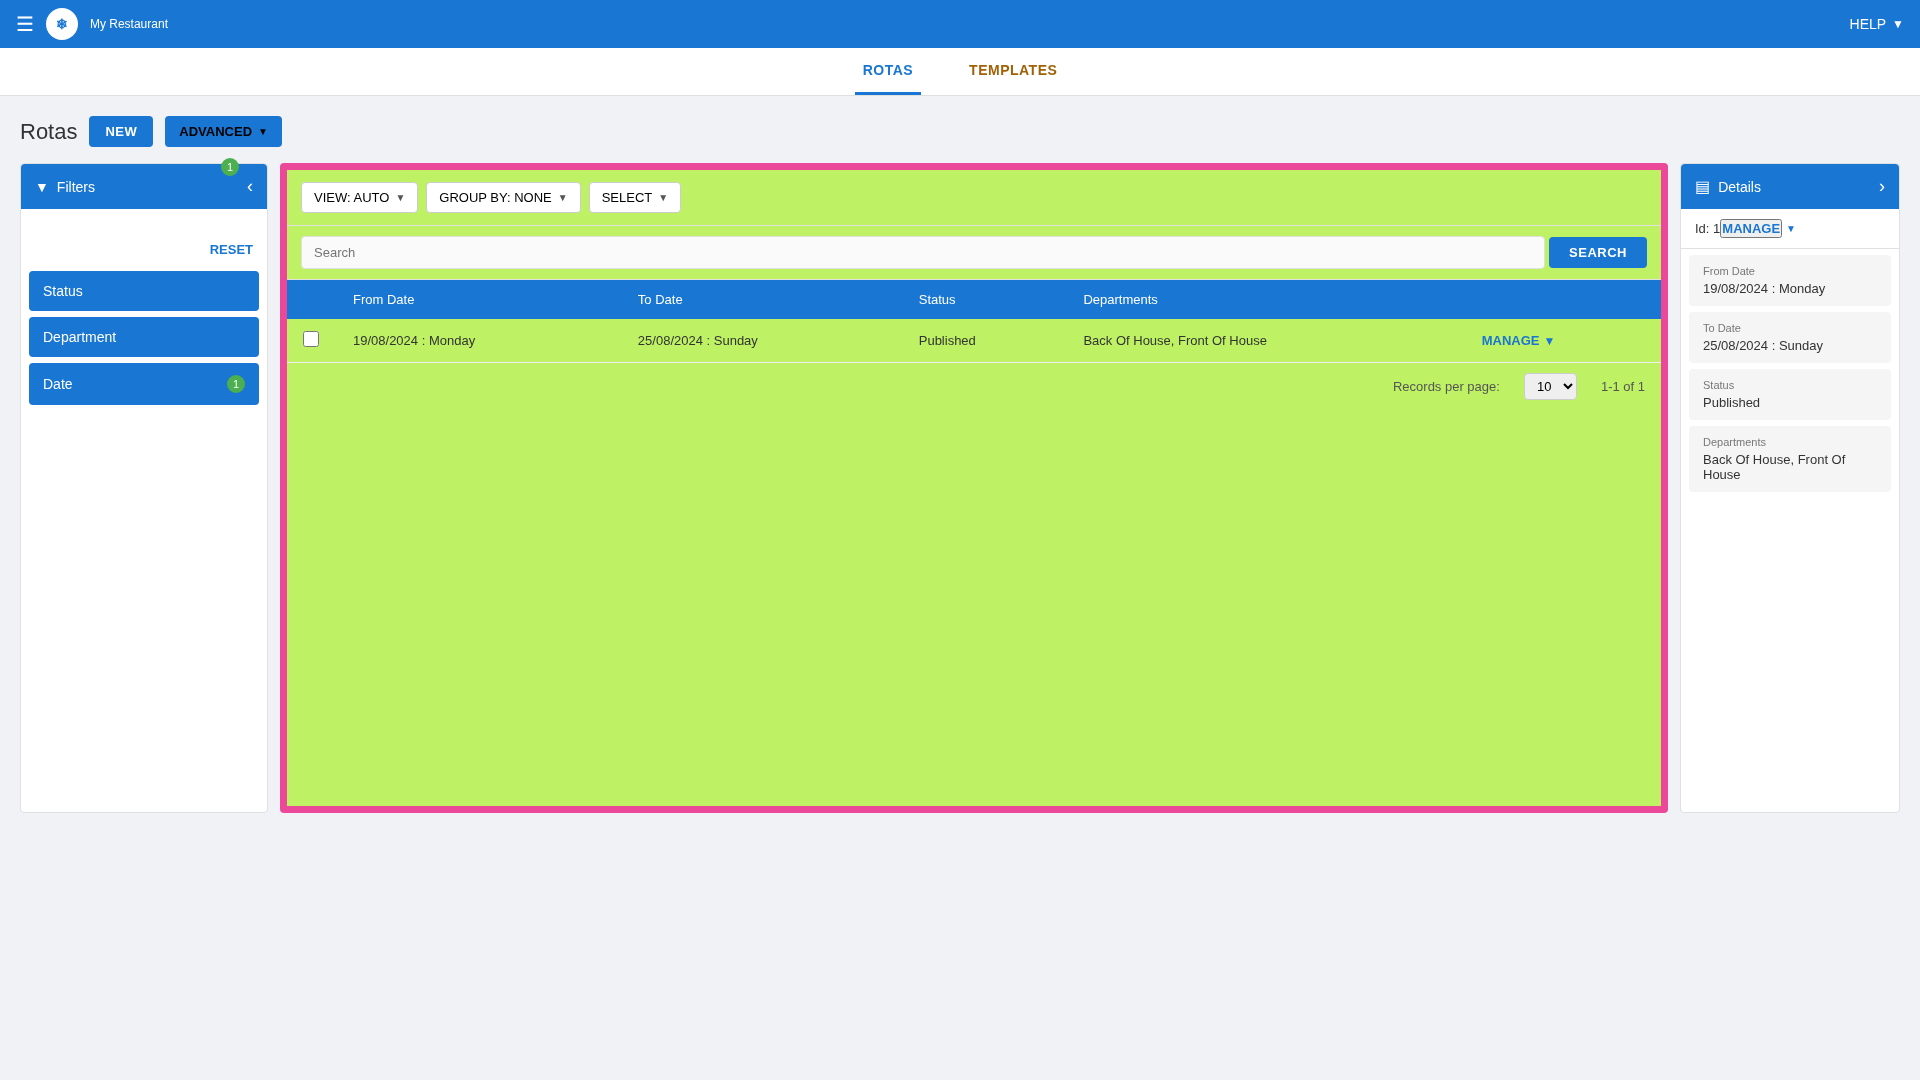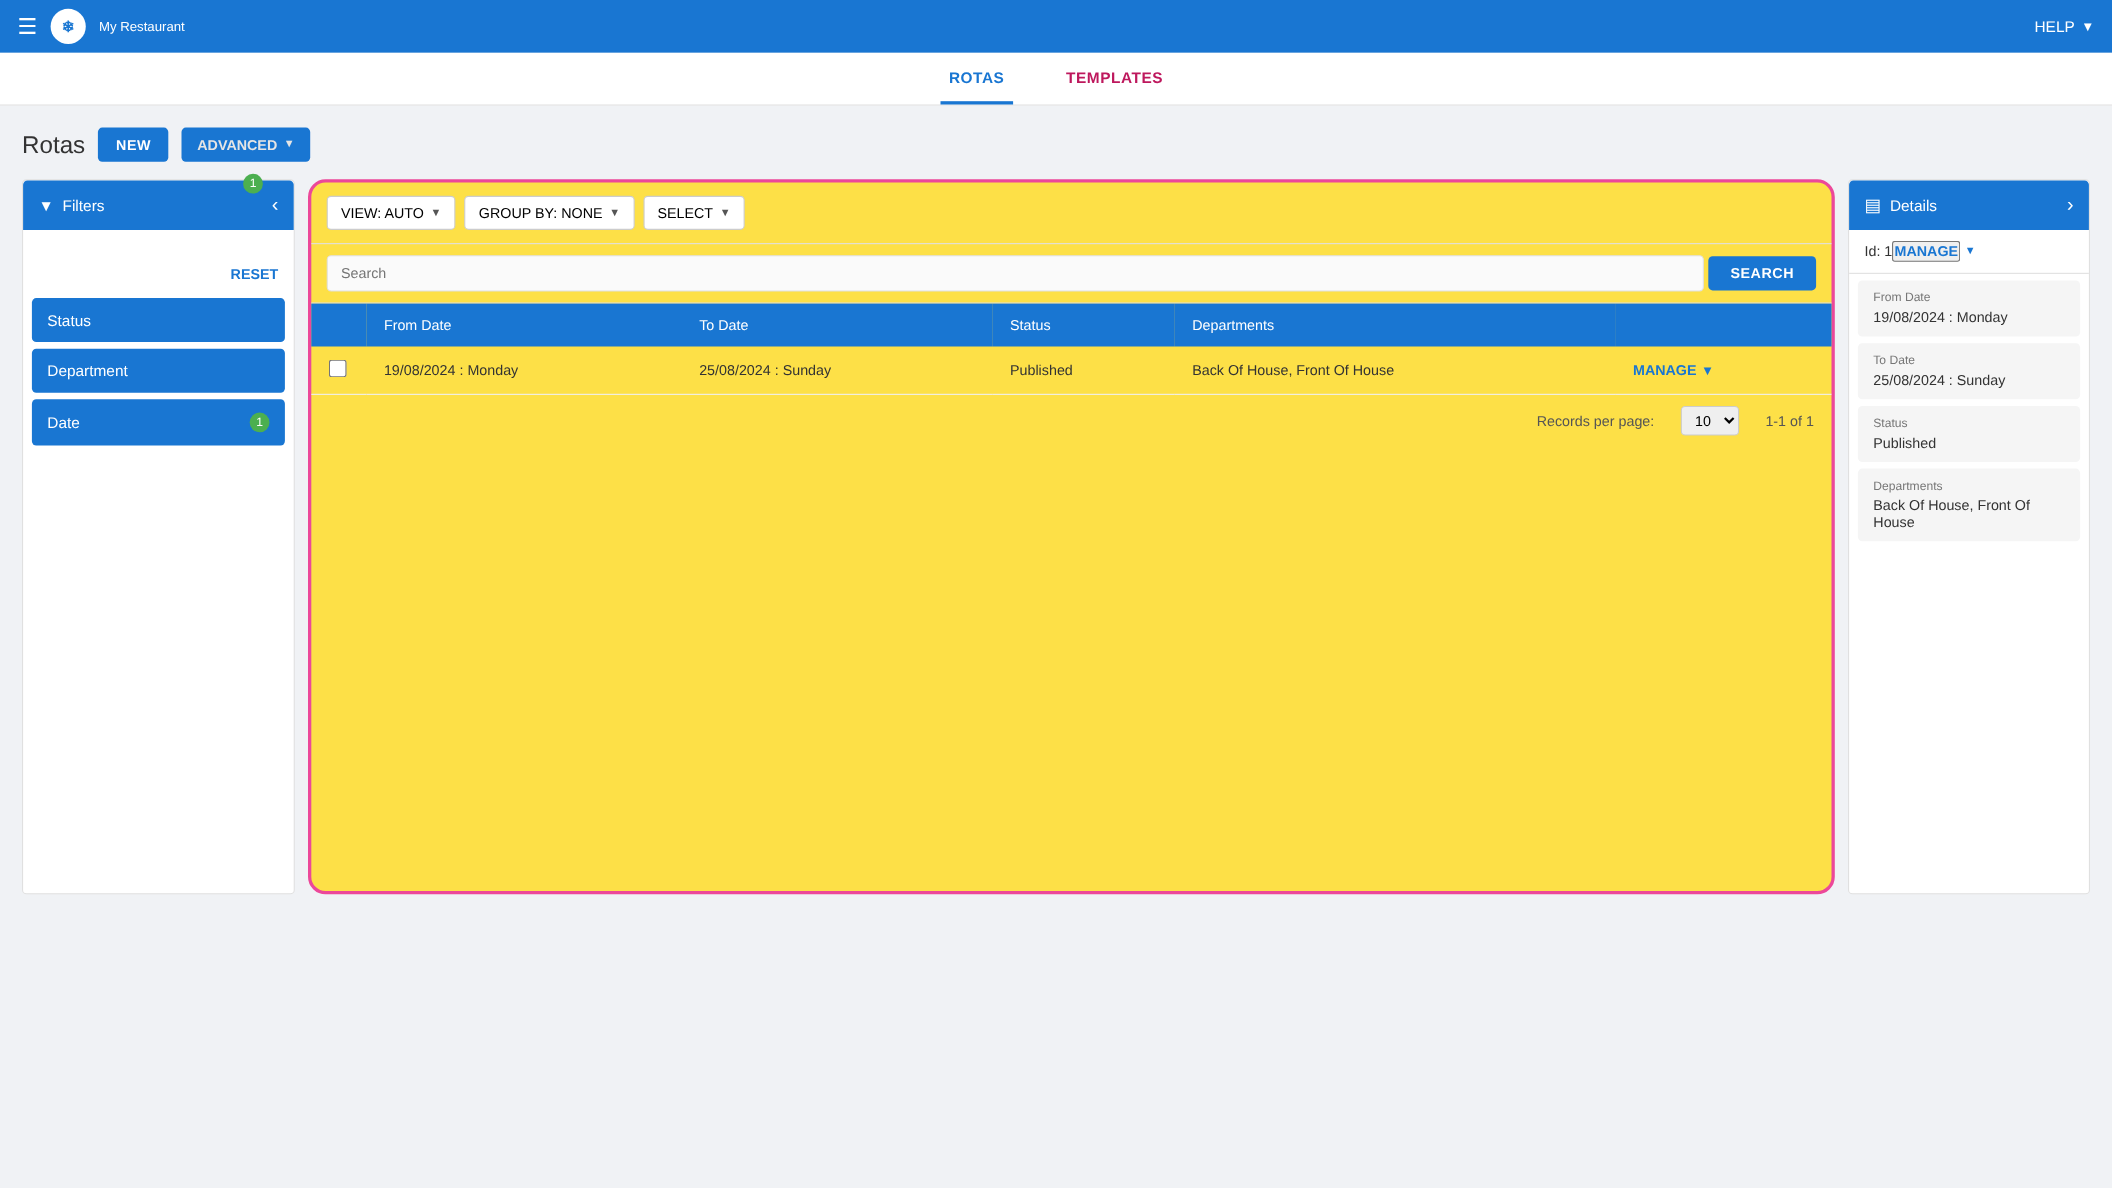--- a/index.html
+++ b/index.html
@@ -34,21 +34,21 @@
       display: flex;
       justify-content: center;
       gap: 40px;
       padding: 0;
       border-bottom: 1px solid #e0e0e0;
     }
     .tab-item {
       padding: 14px 8px;
       font-size: 14px;
       font-weight: 600;
-      color: #be185d;
+      color: #a16207;
       cursor: pointer;
       border-bottom: 3px solid transparent;
       letter-spacing: 0.5px;
     }
     .tab-item.active {
       color: #1976d2;
       border-bottom: 3px solid #1976d2;
     }
 
     
@@ -56,21 +56,21 @@
       padding: 20px 20px;
     }
     .page-header { display: flex; align-items: center; gap: 12px; margin-bottom: 16px; }
     .page-title { font-size: 22px; font-weight: 400; color: #333; }
     .btn-new {
       background: #1976d2; color: white; border: none;
       padding: 8px 16px; border-radius: 4px; font-size: 13px;
       font-weight: 600; cursor: pointer; letter-spacing: 0.5px;
     }
     .btn-advanced {
-      background: #1976d2; color: #e5e5e5; border: none;
+      background: #1976d2; color: #000000; border: none;
       padding: 8px 14px; border-radius: 4px; font-size: 13px;
       font-weight: 600; cursor: pointer; display: flex; align-items: center; gap: 6px;
     }
     .btn-advanced .caret { font-size: 10px; }
 
     
     .content-columns {
       display: flex;
       gap: 12px;
       align-items: flex-start;
@@ -124,23 +124,23 @@
     }
     .filter-item .filter-badge-green {
       background: #4caf50; color: white;
       border-radius: 50%; width: 18px; height: 18px;
       font-size: 11px; display: flex; align-items: center; justify-content: center;
     }
 
     
     .middle-panel {
       flex: 1;
-      background: #fde047;
-      border-radius: 16px;
-      border: 3px solid #ec4899;
+      background: #bef264;
+      border-radius: 4px;
+      border: 7px solid #ec4899;
       min-height: 650px;
     }
     .toolbar {
       display: flex;
       align-items: center;
       gap: 8px;
       padding: 12px 14px;
       border-bottom: 1px solid #e0e0e0;
     }
     .toolbar-btn {

